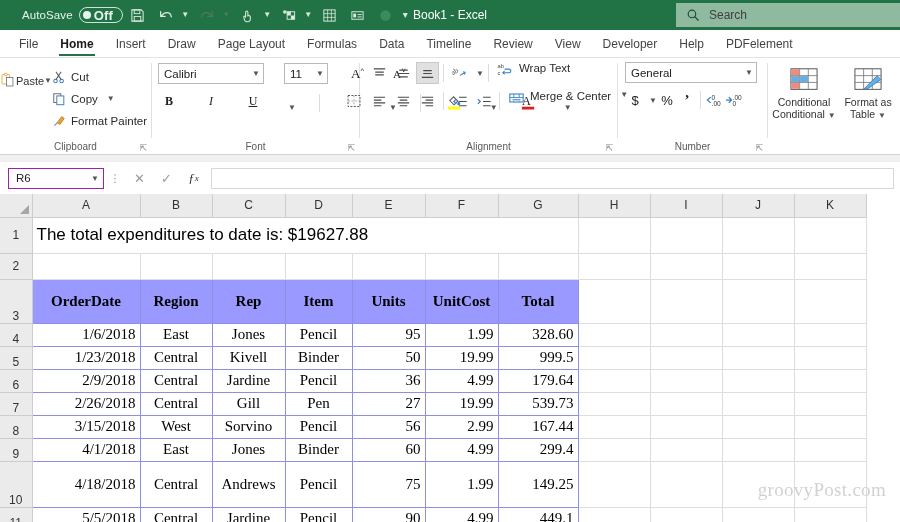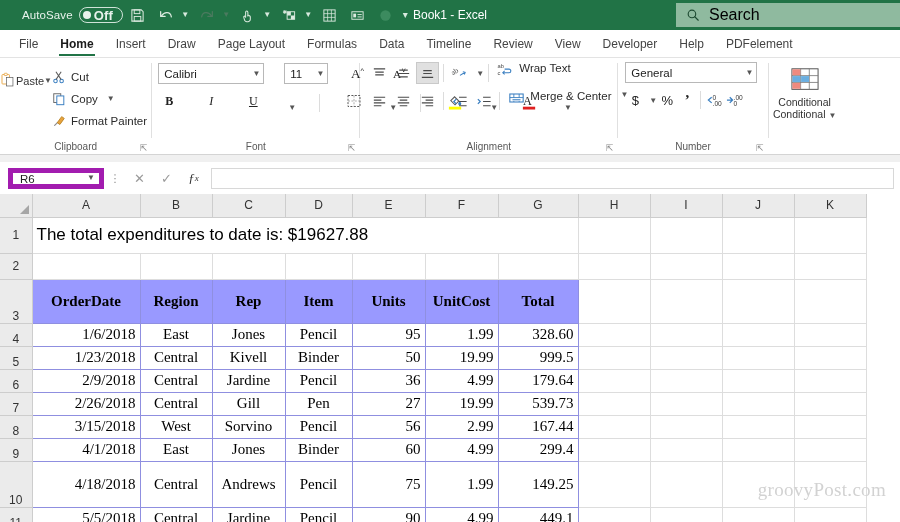--- a/index.html
+++ b/index.html
@@ -32,21 +32,21 @@
   .qat-caret { width: 13px; height: 26px; display: inline-flex; align-items: center; justify-content: center; }
   .caret-glyph { font-size: 8px; color: #d8eadf; line-height: 1; }
   .win-title {
     position: absolute; left: 0; right: 0; text-align: center;
     font-size: 12px; color: #ffffff; pointer-events: none;
   }
   .search-box {
     position: absolute; right: 0; top: 3px; width: 224px; height: 24px;
     background: #8fba9f; display: flex; align-items: center; padding-left: 10px; gap: 9px;
   }
-  .search-text { font-size: 16px; color: #000000; text-align: center; }
+  .search-text { font-size: 12px; color: #404040; text-align: center; }
 
   
   .tabsbar {
     height: 28px; background: #ffffff; display: flex; align-items: flex-end;
     padding-left: 8px; border-bottom: 1px solid #e3e3e3;
   }
   .tab {
     font-size: 12px; color: #444444; padding: 0 11px; height: 26px;
     display: inline-flex; align-items: center; white-space: nowrap;
   }
@@ -140,22 +140,22 @@
 
   .ribbon-bottom-line { height: 1px; background: #d4d4d4; }
   .gray-strip { height: 7px; background: #f0f0f0; }
 
   
   .fbar {
     height: 32px; background: #ffffff; display: flex; align-items: center;
     padding: 0 4px; gap: 0;
   }
   .namebox {
-    width: 96px; height: 21px; border: 5px solid #a21caf; background: #fff;
-    display: flex; align-items: flex-start; padding: 0 4px 0 7px; margin-left: 4px;
+    width: 96px; height: 21px; border: 1px solid #a21caf; background: #fff;
+    display: flex; align-items: center; padding: 0 4px 0 7px; margin-left: 4px;
   }
   .namebox .nval { flex: 1; font-size: 11.5px; color: #222; }
   .namebox .ndrop { font-size: 8px; color: #555; }
   .fb-dots {
     width: 22px; text-align: center; font-size: 11px; color: #909090; letter-spacing: 0;
   }
   .fb-icons { display: flex; align-items: center; gap: 0; }
   .fb-icon {
     width: 27px; height: 22px; display: inline-flex; align-items: center;
     justify-content: center; font-size: 13px; color: #9a9a9a;
@@ -565,20 +565,31 @@
             <rect x="3" y="3" width="28" height="22" fill="#fff" stroke="#4a4a4a" stroke-width="1"></rect>
             <path d="M3 10.3h28M3 17.6h28M12.3 3v22M21.6 3v22" stroke="#7a7a7a" stroke-width=".9"></path>
             <rect x="3.5" y="3.5" width="8.5" height="6.3" fill="#ef8a7f"></rect>
             <rect x="3.5" y="10.8" width="8.5" height="6.3" fill="#6aaee0"></rect>
             <rect x="3.5" y="18.1" width="8.5" height="6.3" fill="#ef8a7f"></rect>
             <rect x="12.8" y="10.8" width="8.5" height="6.3" fill="#6aaee0"></rect>
           </svg>
           <span class="sty-label">
             <span>Conditional</span><br>
             <span>Conditional</span> <span class="cr">▼</span>
+          </span>
+        </div>
+        <div class="sty-btn">
+          <svg width="32" height="28" viewBox="0 0 34 30">
+            <rect x="3" y="3" width="28" height="22" fill="#fff" stroke="#4a4a4a" stroke-width="1"></rect>
+            <path d="M3 10.3h28M3 17.6h28M12.3 3v22M21.6 3v22" stroke="#7a7a7a" stroke-width=".9"></path>
+            <path d="M12.8 24.4l14-14 4 4-14 10z" fill="#6aaee0" stroke="#3a7fc1" stroke-width="1"></path>
+          </svg>
+          <span class="sty-label">
+            <span>Format as</span><br>
+            <span>Table</span> <span class="cr">▼</span>
           </span>
         </div>
       </div>
       <div class="group-label">&nbsp;</div>
     </div>
   </div>
   <div class="ribbon-bottom-line"></div>
   <div class="gray-strip"></div>
 
   <div class="fbar">

